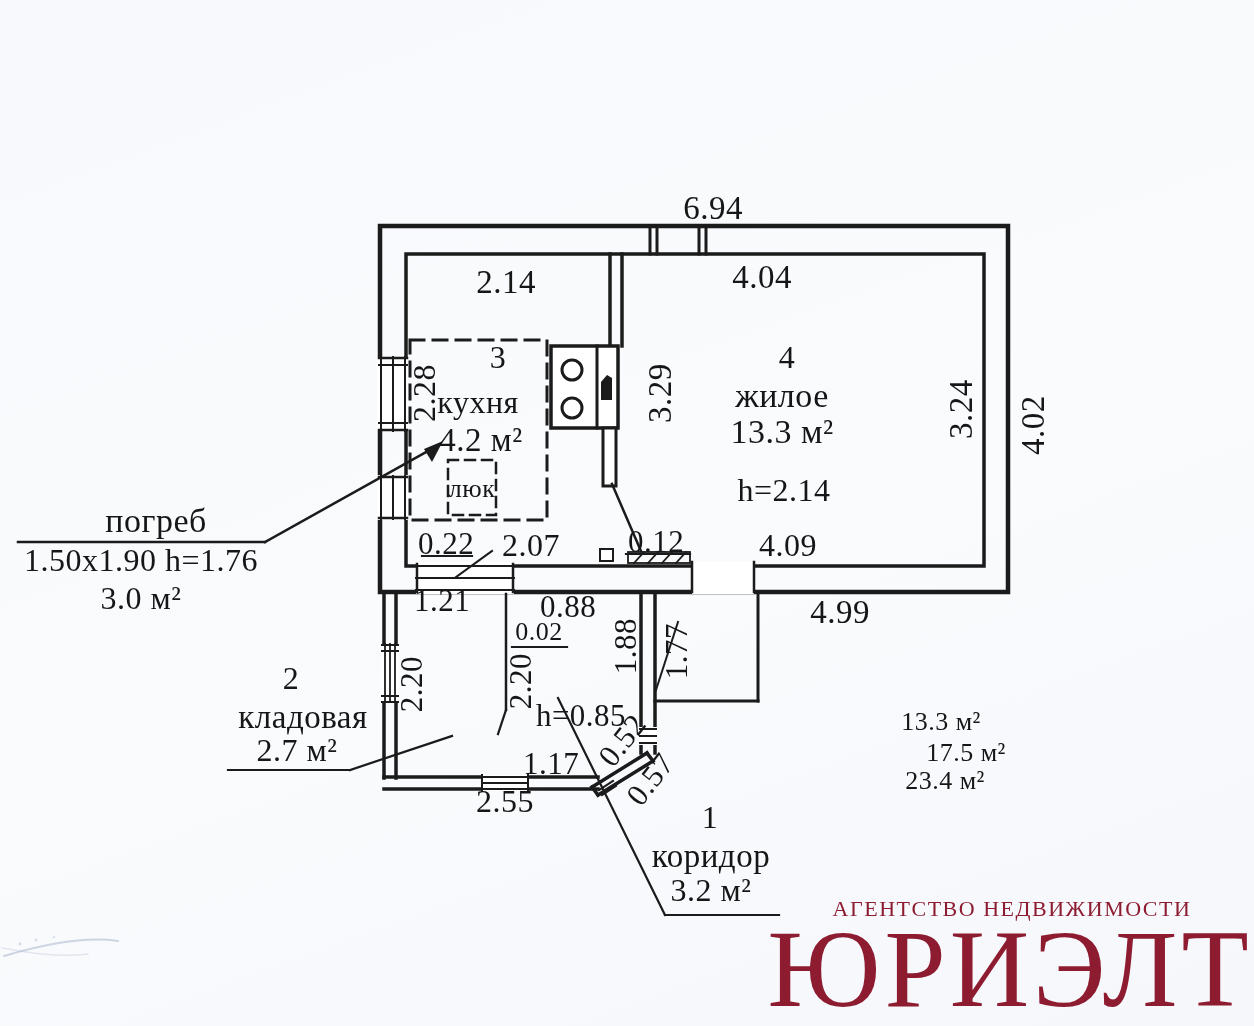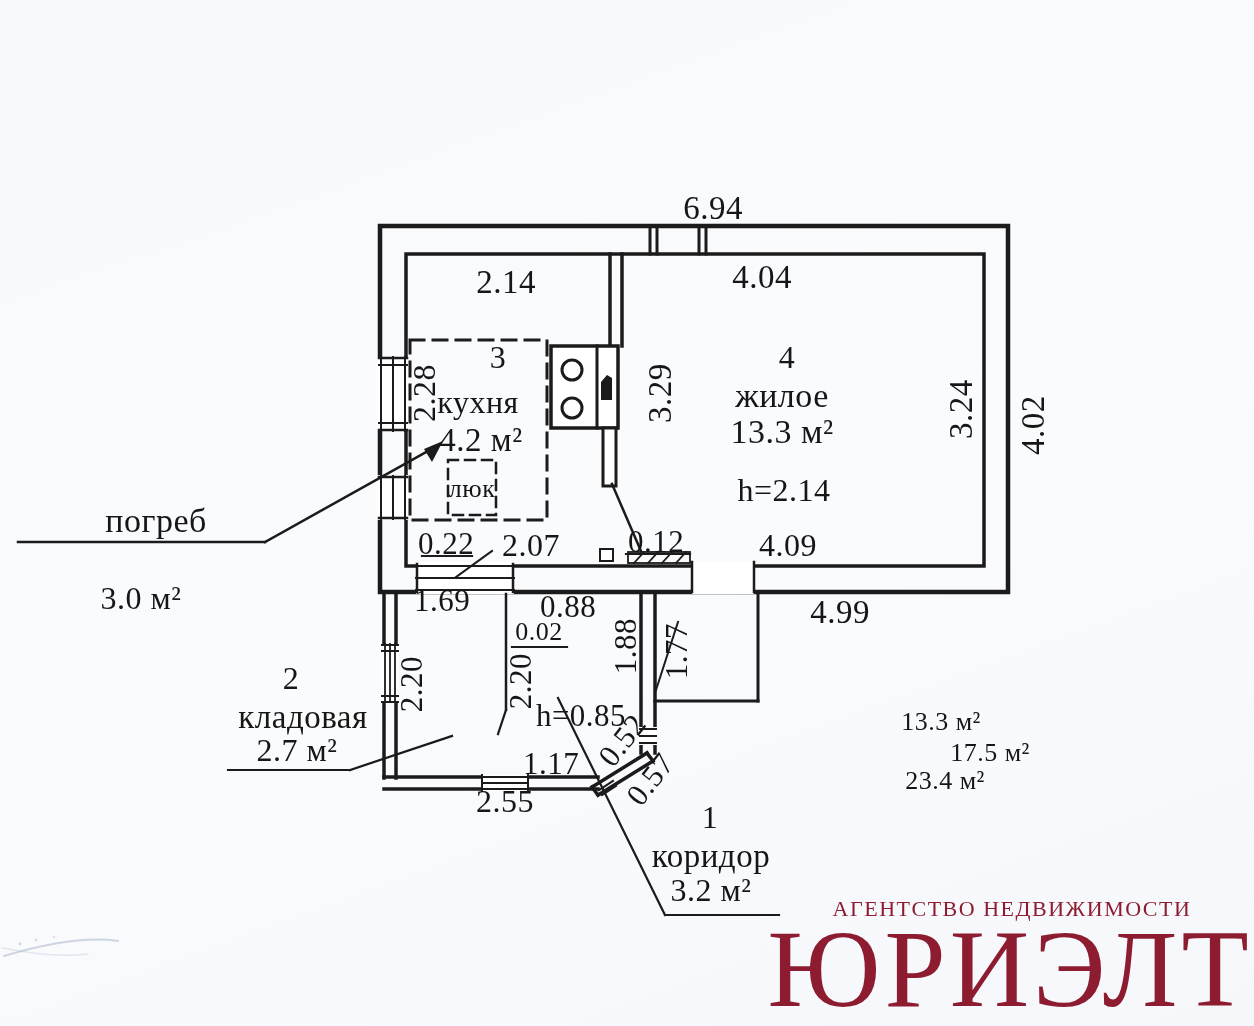--- a/index.html
+++ b/index.html
@@ -198,21 +198,21 @@
   <div class="lbl fs33" style="left:762px;top:277px">4.04</div>
   <div class="lbl rot90 fs32" style="left:424px;top:393px">2.28</div>
   <div class="lbl rot90 fs33" style="left:660px;top:393px">3.29</div>
   <div class="lbl rot90 fs33" style="left:961px;top:409px">3.24</div>
   <div class="lbl rot90 fs33" style="left:1033px;top:425px">4.02</div>
   <div class="lbl fs31" style="left:446px;top:543px">0.22</div>
   <div class="lbl fs32" style="left:531px;top:545px">2.07</div>
   <div class="lbl fs31" style="left:656px;top:541px">0.12</div>
   <div class="lbl fs32" style="left:788px;top:545px">4.09</div>
   <div class="lbl fs33" style="left:840px;top:612px">4.99</div>
-  <div class="lbl fs31" style="left:442px;top:600px">1.69</div>
+  <div class="lbl fs31" style="left:442px;top:600px">1.21</div>
   <div class="lbl fs31" style="left:568px;top:606px">0.88</div>
   <div class="lbl fs30" style="left:539px;top:632px">0.02</div>
   <div class="lbl rot90 fs31" style="left:411px;top:684px">2.20</div>
   <div class="lbl rot90 fs31" style="left:520px;top:681px">2.20</div>
   <div class="lbl rot90 fs31" style="left:625px;top:646px">1.88</div>
   <div class="lbl rot90 fs31" style="left:676px;top:651px">1.77</div>
   <div class="lbl fs31" style="left:581px;top:715px">h=0.85</div>
   <div class="lbl rot52 fs31" style="left:622px;top:740px">0.52</div>
   <div class="lbl fs31" style="left:551px;top:763px">1.17</div>
   <div class="lbl rot52 fs31" style="left:650px;top:779px">0.57</div>
@@ -230,22 +230,23 @@
 
   <div class="lbl fs32" style="left:291px;top:678px">2</div>
   <div class="lbl fs33" style="left:303px;top:717px">кладовая</div>
   <div class="lbl fs32" style="left:297px;top:750px">2.7 м²</div>
 
   <div class="lbl fs32" style="left:710px;top:817px">1</div>
   <div class="lbl fs33" style="left:711px;top:856px">коридор</div>
   <div class="lbl fs32" style="left:711px;top:890px">3.2 м²</div>
 
   <div class="lbl fs34" style="left:156px;top:521px">погреб</div>
+  <div class="lbl fs32" style="left:141px;top:560px">1.50x1.90 h=1.76</div>
   <div class="lbl fs32" style="left:141px;top:598px">3.0 м²</div>
 
   <div class="lbl fs30" style="left:941px;top:722px">13.3 м²</div>
-  <div class="lbl fs30" style="left:990px;top:753px">17.5 м²</div>
+  <div class="lbl fs30" style="left:966px;top:753px">17.5 м²</div>
   <div class="lbl fs30" style="left:945px;top:781px">23.4 м²</div>
 
   <div class="lbl brand-small" style="left:1012px;top:909px">АГЕНТСТВО НЕДВИЖИМОСТИ</div>
   <div class="lbl brand-big" style="left:1010px;top:969px">ЮРИЭЛТ</div>
 
 </div>
 
 </body></html>

